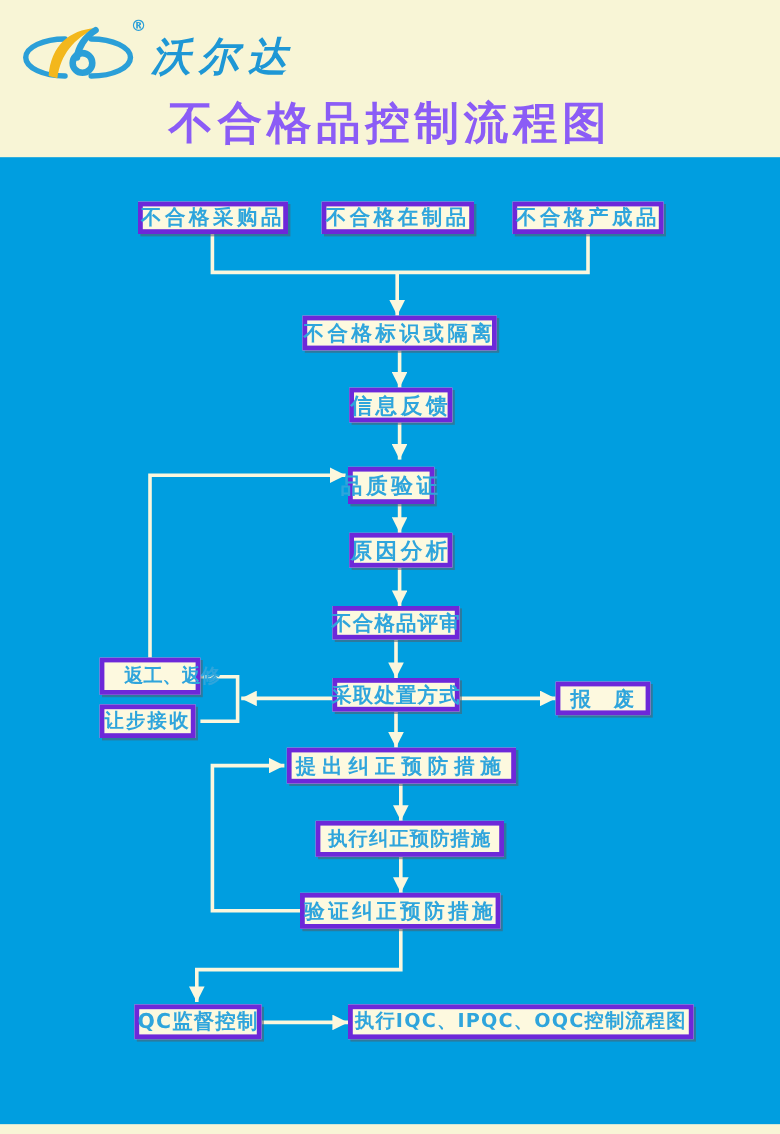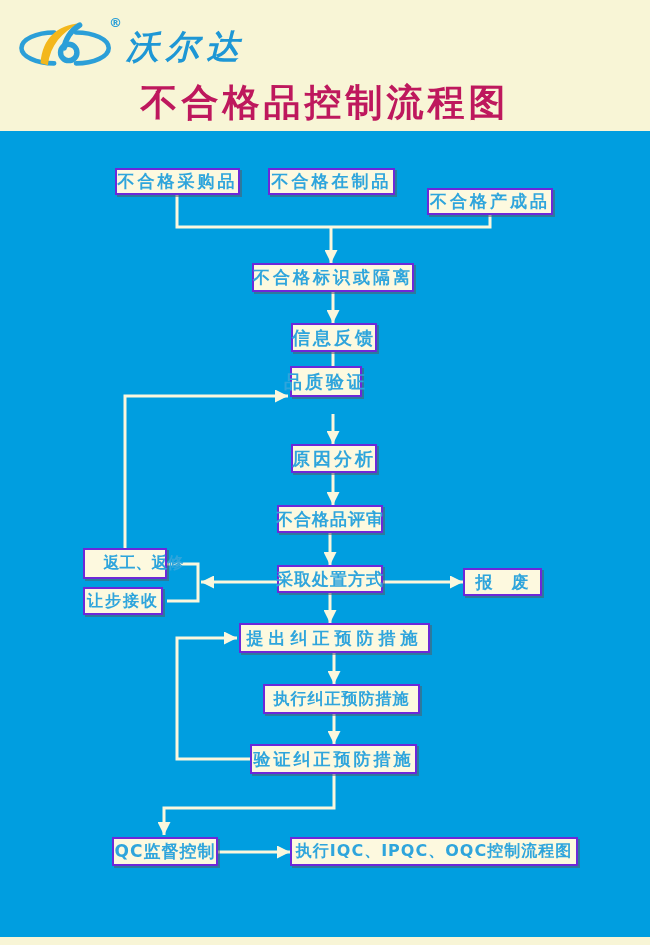--- a/index.html
+++ b/index.html
@@ -4,24 +4,24 @@
 <style>
   html,body{margin:0;padding:0;}
   body{font-family:"DejaVu Sans","Liberation Sans",sans-serif;}
   .page{position:relative;width:650px;height:945px;background:#F8F5D6;overflow:hidden;}
   .header{position:absolute;top:0;left:0;width:650px;height:131px;}
   .brand{position:absolute;top:16px;left:16px;height:62px;display:flex;align-items:center;}
   .brand-mark{position:relative;width:100px;height:60px;}
   .reg{position:absolute;top:-2px;right:-6px;color:#2B9FD8;font-size:13px;font-weight:bold;}
   .brand-name{color:#1E97D5;font-size:33px;font-weight:bold;font-style:italic;letter-spacing:7px;margin-left:10px;text-align:center;}
   .title{position:absolute;top:84px;left:0;width:650px;margin:0;text-align:center;
-         color:#be185d;font-size:37px;font-weight:bold;letter-spacing:4px;line-height:1;}
+         color:#8b5cf6;font-size:37px;font-weight:bold;letter-spacing:4px;line-height:1;}
   .flow-bg{position:absolute;top:131px;left:0;width:650px;height:806px;background:#009EE0;}
   .connectors{position:absolute;top:0;left:0;width:650px;height:945px;pointer-events:none;}
-  .node{position:absolute;background:#FDF9DF;border:2px solid #6d28d9;
+  .node{position:absolute;background:#FDF9DF;border:4px solid #6d28d9;
         box-shadow:2px 2px 0 rgba(80,92,102,0.55);
         display:flex;align-items:center;justify-content:center;
         color:#2FA5DC;font-weight:bold;font-size:17px;letter-spacing:2px;
         white-space:nowrap;box-sizing:border-box;}
   .bottom-strip{position:absolute;left:0;top:937px;width:650px;height:8px;background:#F8F5D6;}
 </style>
 </head>
 <body>
 
 <div class="page">
@@ -75,25 +75,25 @@
       <path d="M334,653 V684" marker-end="url(#ah)"></path>
       <path d="M334,714 V744" marker-end="url(#ah)"></path>
       <path d="M250,759 H177 V638 H237" marker-end="url(#ah)"></path>
       <path d="M334,774 V808 H164 V835" marker-end="url(#ah)"></path>
       <path d="M218,852 H290" marker-end="url(#ah)"></path>
     </g>
   </svg>
 
   <div class="node" style="left:115px;top:168px;width:125px;height:27px;letter-spacing:3px;">不合格采购品</div>
   <div class="node" style="left:268px;top:168px;width:127px;height:27px;letter-spacing:3px;">不合格在制品</div>
-  <div class="node" style="left:427px;top:168px;width:126px;height:27px;letter-spacing:3px;margin-top:20px;">不合格产成品</div>
+  <div class="node" style="left:427px;top:168px;width:126px;height:27px;letter-spacing:3px;">不合格产成品</div>
 
   <div class="node" style="left:252px;top:263px;width:162px;height:29px;letter-spacing:3px;">不合格标识或隔离</div>
   <div class="node" style="left:291px;top:323px;width:86px;height:29px;font-size:18px;letter-spacing:3px;">信息反馈</div>
-  <div class="node" style="left:290px;top:366px;width:72px;height:31px;font-size:18px;letter-spacing:3px;">品质验证</div>
+  <div class="node" style="left:290px;top:389px;width:72px;height:31px;font-size:18px;letter-spacing:3px;">品质验证</div>
   <div class="node" style="left:291px;top:444px;width:86px;height:29px;font-size:18px;letter-spacing:3px;">原因分析</div>
   <div class="node" style="left:277px;top:505px;width:106px;height:28px;letter-spacing:1px;font-family:Liberation Serif, serif;">不合格品评审</div>
   <div class="node" style="left:277px;top:565px;width:106px;height:28px;letter-spacing:1px;text-align:center;">采取处置方式</div>
 
   <div class="node" style="left:83px;top:548px;width:84px;height:31px;font-size:16px;letter-spacing:0px;padding-left:37px;">返工、返修</div>
   <div class="node" style="left:83px;top:587px;width:80px;height:28px;font-size:16px;letter-spacing:2px;text-align:right;">让步接收</div>
   <div class="node" style="left:463px;top:568px;width:79px;height:28px;letter-spacing:1px;">报　废</div>
 
   <div class="node" style="left:239px;top:623px;width:191px;height:30px;letter-spacing:5px;">提出纠正预防措施</div>
   <div class="node" style="left:263px;top:684px;width:157px;height:30px;font-size:16px;letter-spacing:1px;">执行纠正预防措施</div>

